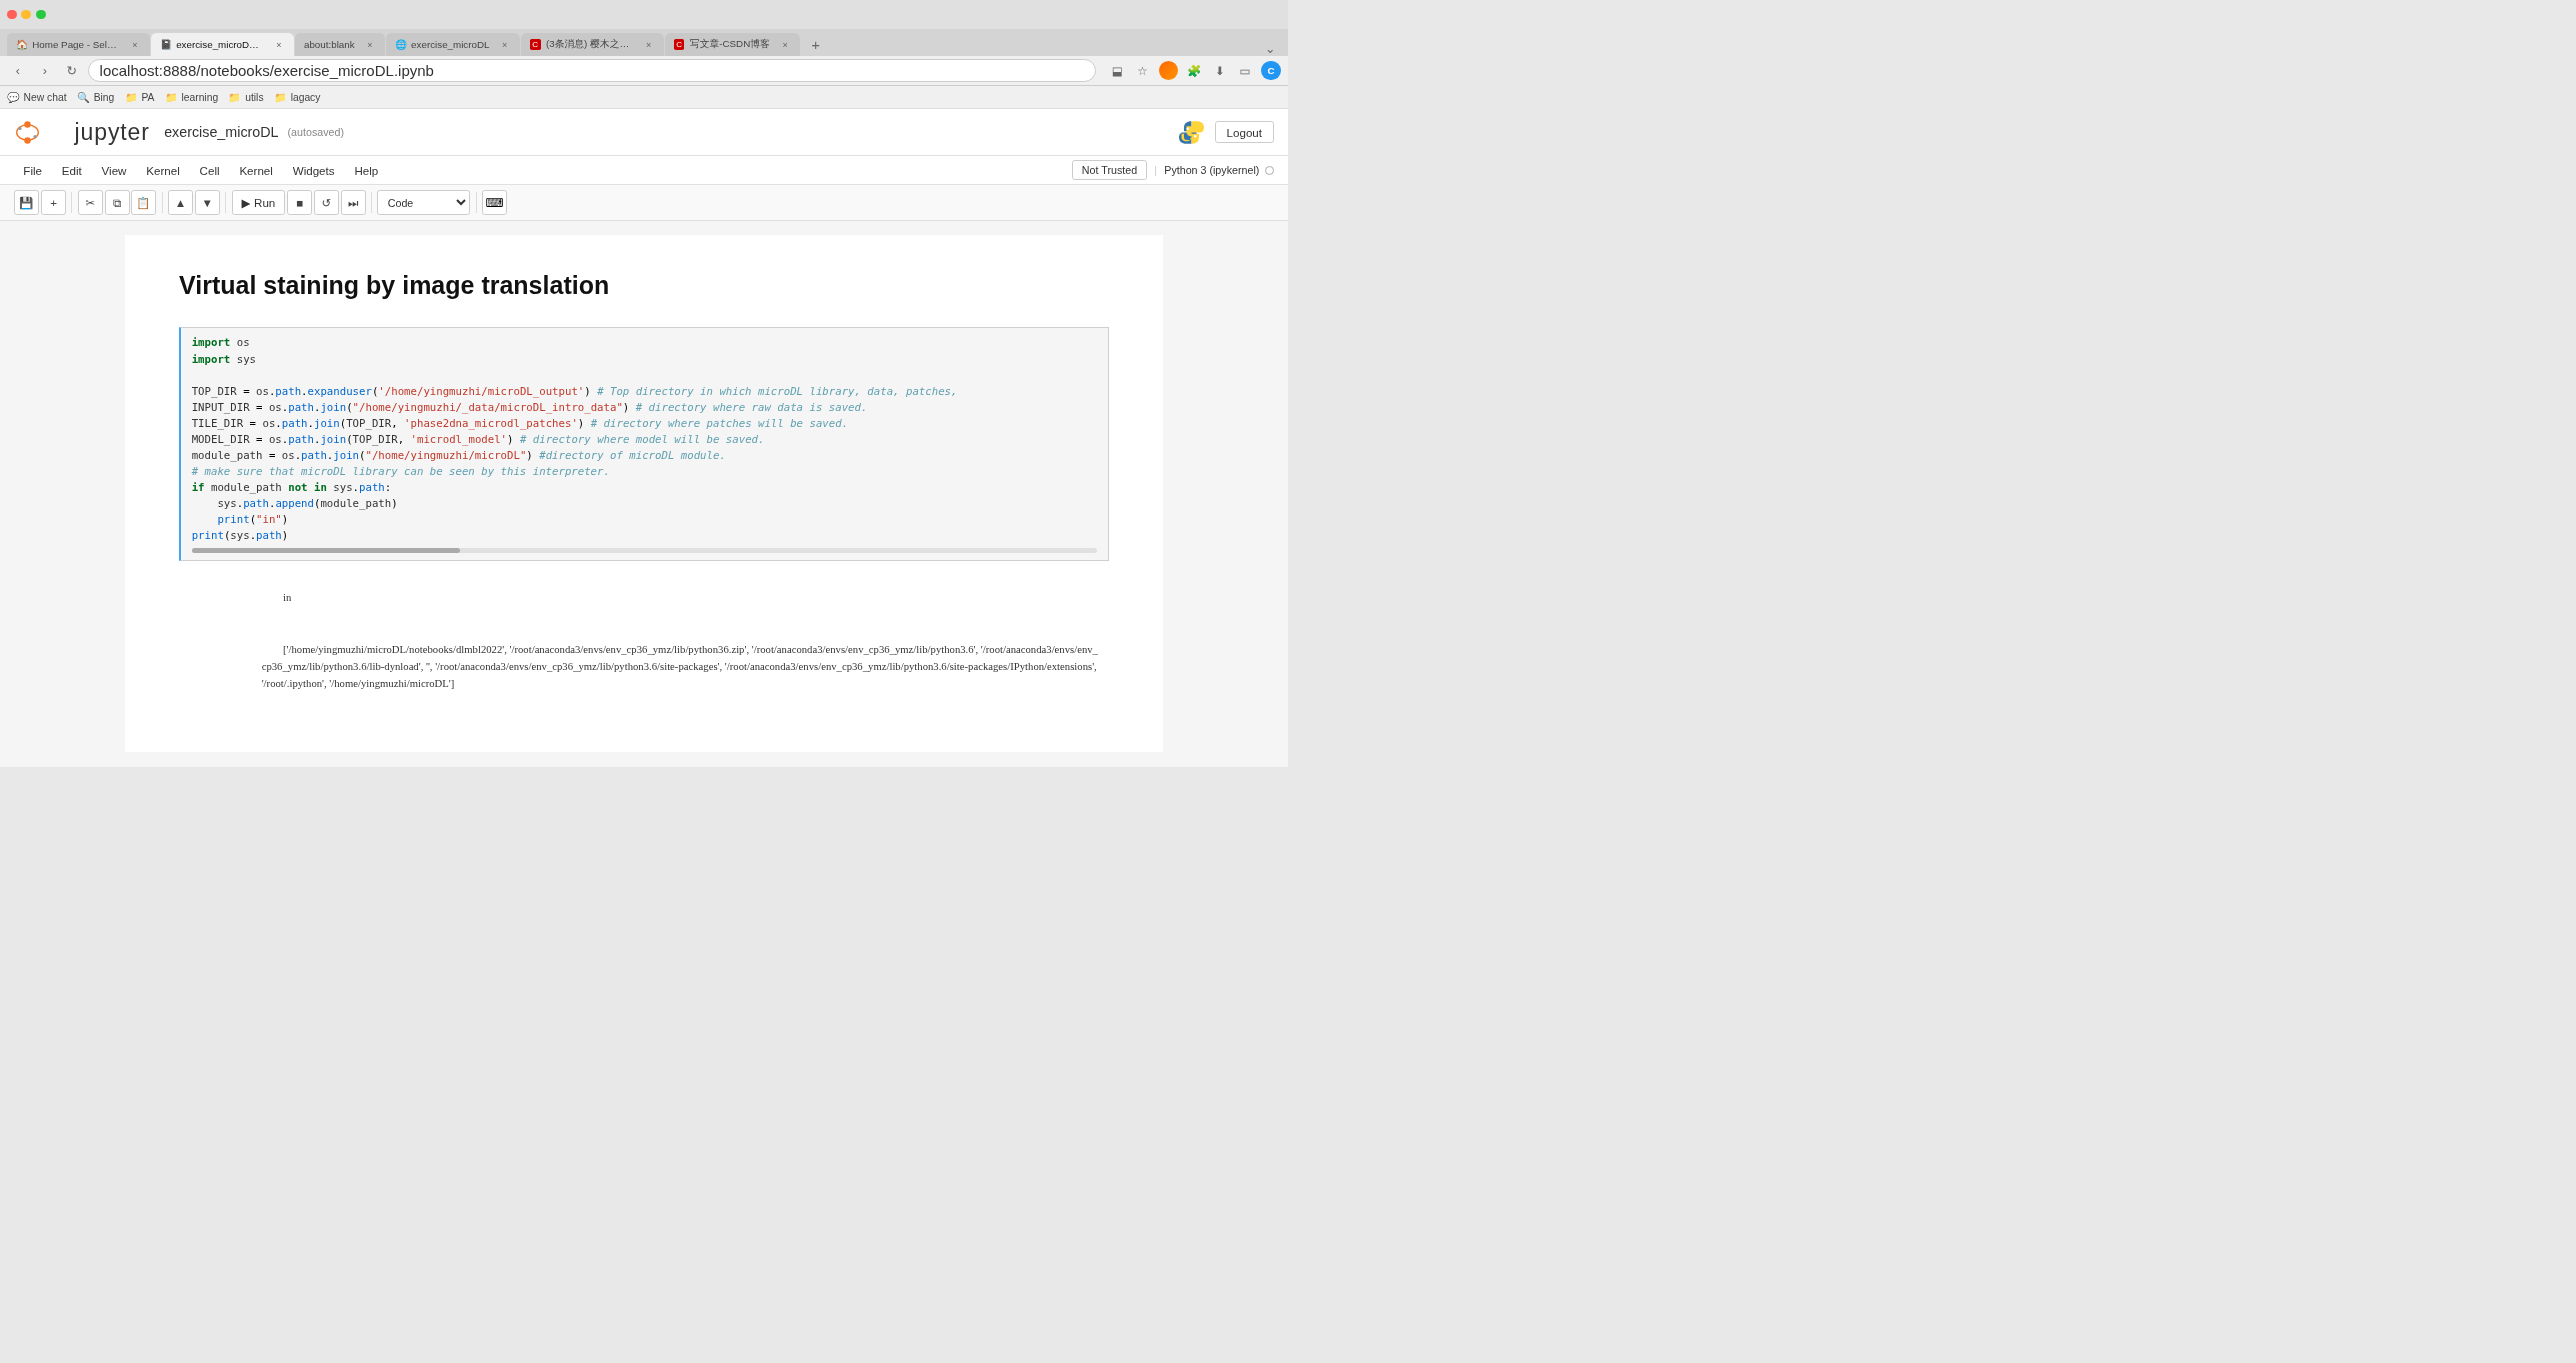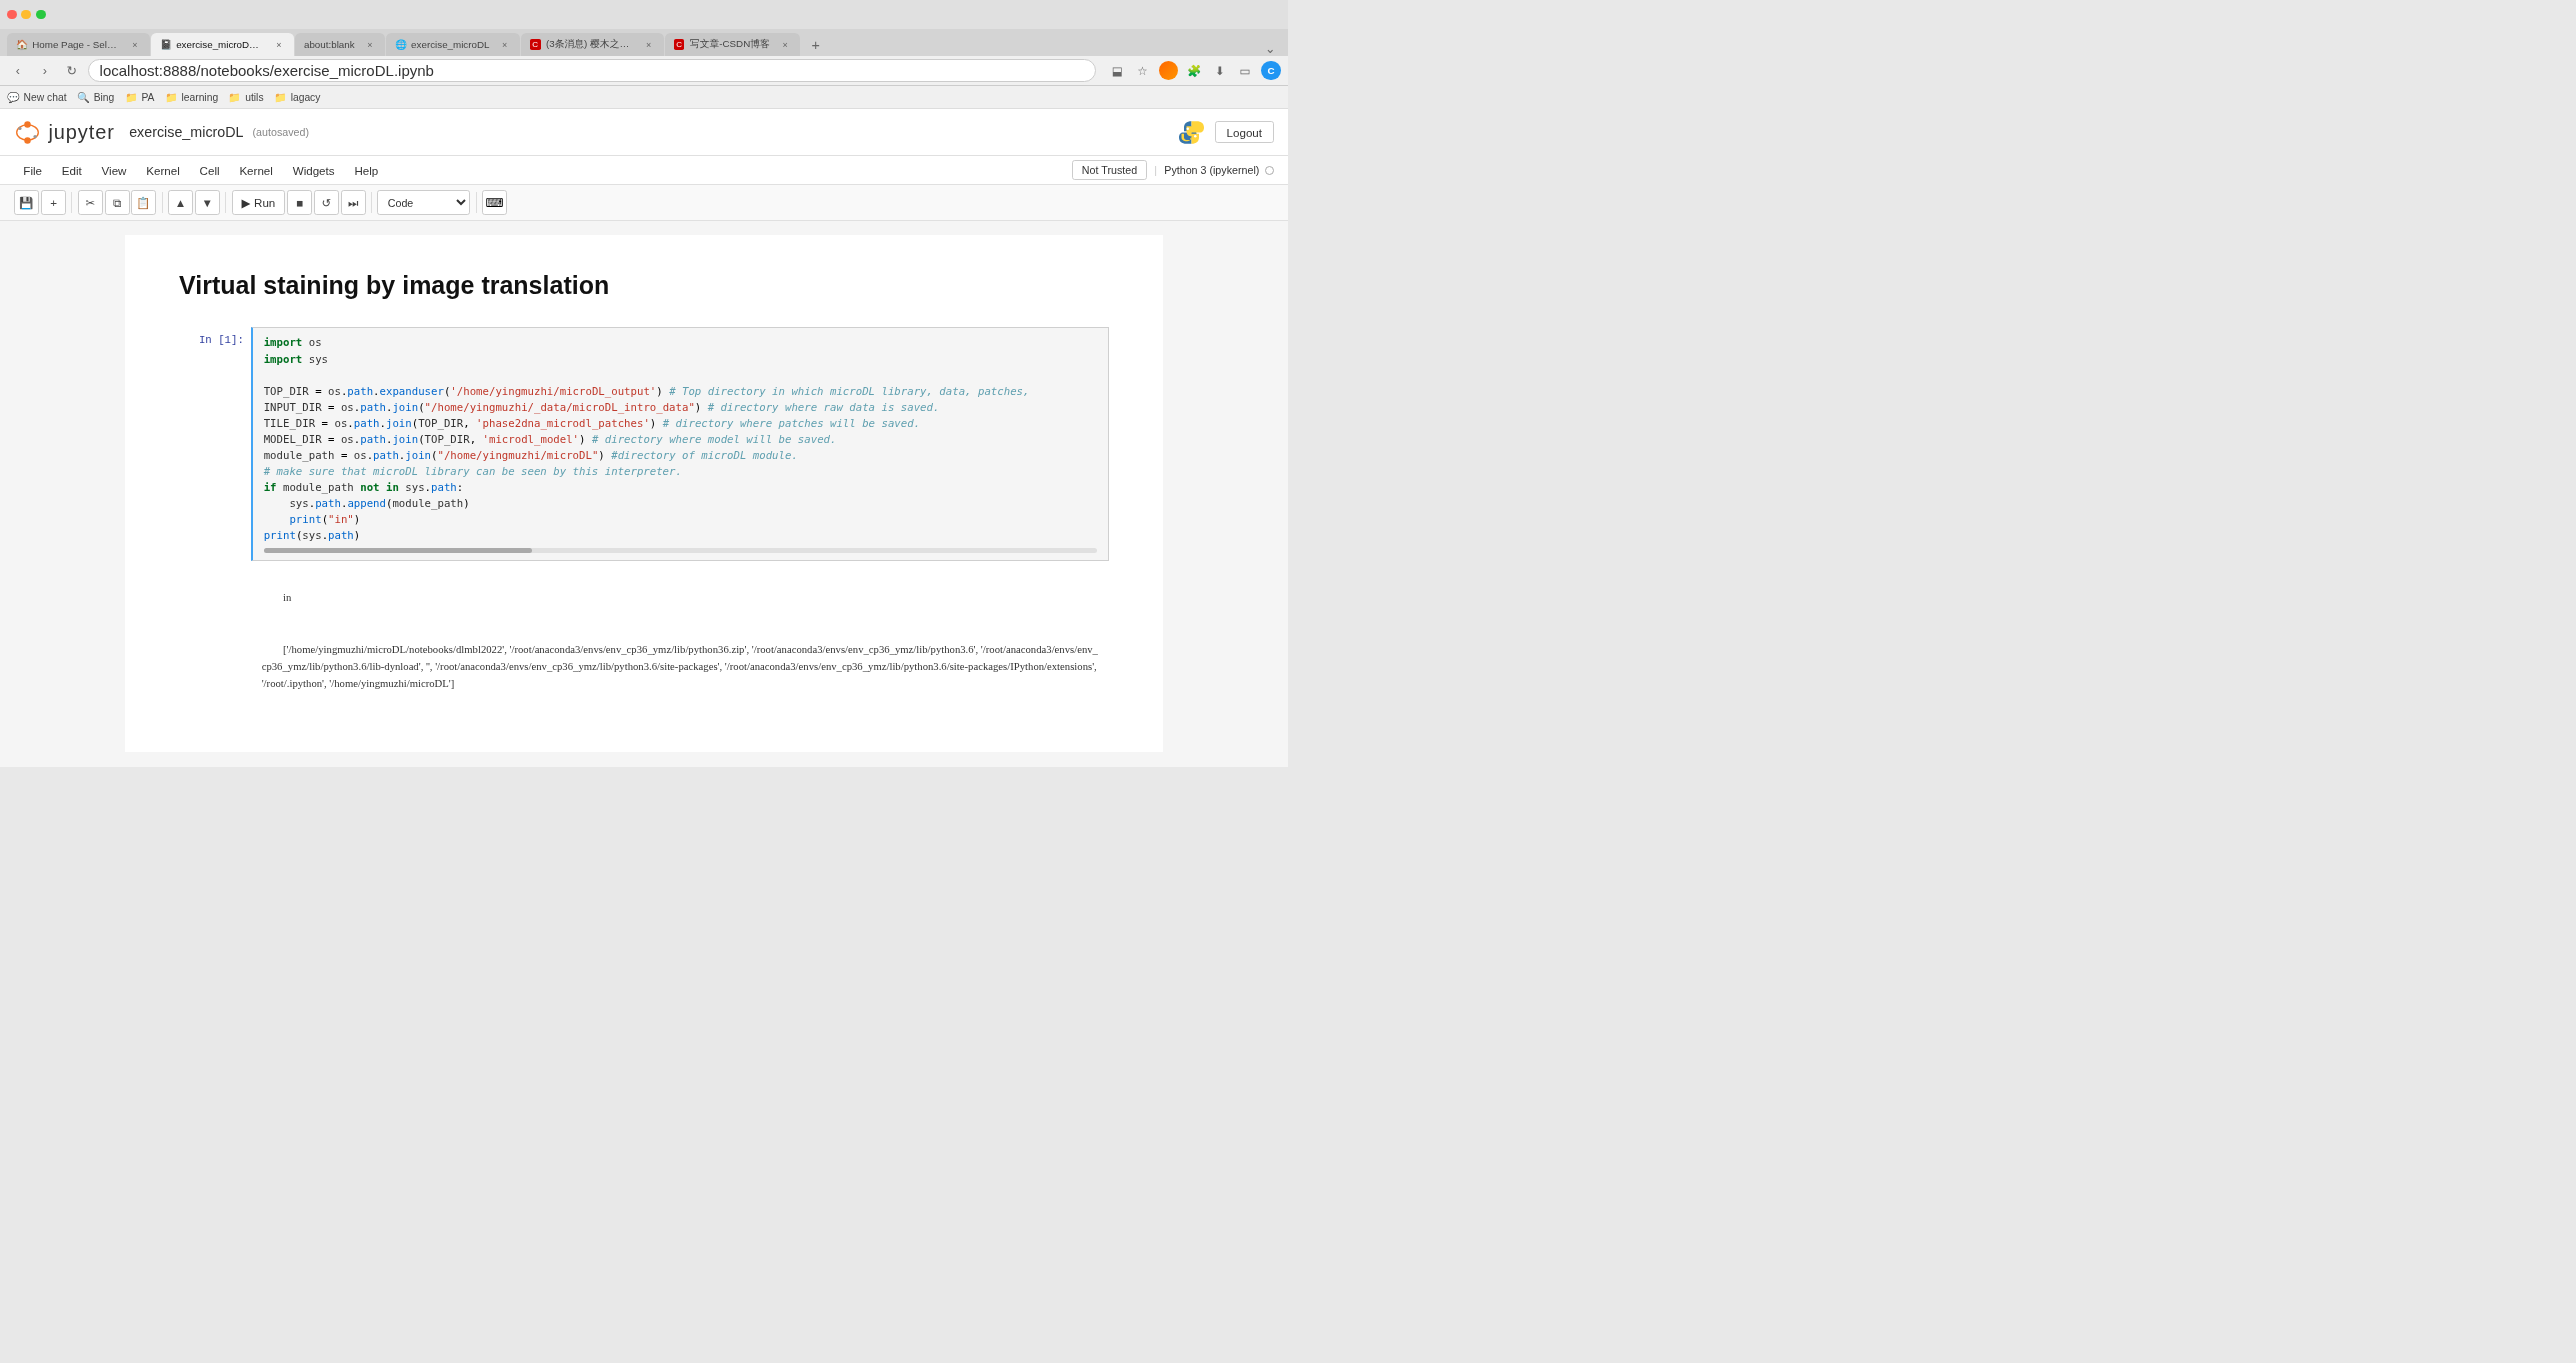--- a/index.html
+++ b/index.html
@@ -30,21 +30,21 @@
     .avatar-icon { width: 19.7px; height: 19.7px; background: #2196F3; border-radius: 50%; display: flex; align-items: center; justify-content: center; color: white; font-size: 9.8px; font-weight: bold; }
 
     .bookmarks-bar { display: flex; align-items: center; padding: 2.7px 7.2px; background: #f0f0f0; height: 23px; gap: 10.7px; border-bottom: 0.9px solid #ddd; font-size: 10.3px; color: #444; }
     .bookmark-item { display: flex; align-items: center; gap: 3.6px; cursor: pointer; white-space: nowrap; }
 
     
     .jupyter-container { background: white; }
     .jupyter-header { display: flex; align-items: center; padding: 0 14.3px; height: 47px; border-bottom: 0.9px solid #e0e0e0; background: white; }
     .jupyter-logo { display: flex; align-items: center; gap: 7.2px; }
     .jupyter-logo-icon { width: 27px; height: 27px; }
-    .jupyter-logo-text { font-size: 20px; color: #333; font-weight: 300; letter-spacing: 0.9px; }
+    .jupyter-logo-text { font-size: 23px; color: #333; font-weight: 300; letter-spacing: 0.9px; margin-left: 26px; }
     .notebook-title { font-size: 14.3px; color: #333; margin-left: 14.3px; }
     .notebook-status { font-size: 10.7px; color: #888; margin-left: 9px; }
     .jupyter-header-right { margin-left: auto; display: flex; align-items: center; gap: 10.7px; }
     .logout-btn { padding: 3.6px 10.7px; border: 0.9px solid #ccc; border-radius: 2.7px; background: white; font-size: 11.6px; cursor: pointer; color: #333; }
 
     .menu-bar { display: flex; align-items: center; padding: 0 14.3px; height: 29px; border-bottom: 0.9px solid #e0e0e0; gap: 1.8px; }
     .menu-item { padding: 3.6px 9px; font-size: 11.6px; color: #333; cursor: pointer; border-radius: 2.7px; }
     .menu-right { margin-left: auto; display: flex; align-items: center; gap: 7.2px; }
     .not-trusted-btn { padding: 2.7px 9px; border: 0.9px solid #ccc; border-radius: 2.7px; font-size: 10.7px; background: white; cursor: pointer; color: #333; }
     .kernel-status { font-size: 10.7px; color: #333; display: flex; align-items: center; gap: 5.4px; }
@@ -249,21 +249,20 @@
     <button class="keyboard-btn" title="Open command palette">⌨</button>
   </div>
 
   <div class="notebook-content">
     <div class="notebook-inner">
 
       <h1 class="notebook-title-text">Virtual staining by image translation</h1>
 
 
       <div class="cell-container">
-        <div class="cell-label">In [1]:</div>
         <div class="cell-content active">
           <pre><span class="kw">import</span> <span class="var">os</span>
 <span class="kw">import</span> <span class="var">sys</span>
 
 <span class="var">TOP_DIR</span> = <span class="var">os</span>.<span class="fn">path</span>.<span class="fn">expanduser</span>(<span class="str">'/home/yingmuzhi/microDL_output'</span>) <span class="comment"># Top directory in which microDL library, data, patches,</span>
 <span class="var">INPUT_DIR</span> = <span class="var">os</span>.<span class="fn">path</span>.<span class="fn">join</span>(<span class="str">"/home/yingmuzhi/_data/microDL_intro_data"</span>) <span class="comment"># directory where raw data is saved.</span>
 <span class="var">TILE_DIR</span> = <span class="var">os</span>.<span class="fn">path</span>.<span class="fn">join</span>(<span class="var">TOP_DIR</span>, <span class="str">'phase2dna_microdl_patches'</span>) <span class="comment"># directory where patches will be saved.</span>
 <span class="var">MODEL_DIR</span> = <span class="var">os</span>.<span class="fn">path</span>.<span class="fn">join</span>(<span class="var">TOP_DIR</span>, <span class="str">'microdl_model'</span>) <span class="comment"># directory where model will be saved.</span>
 <span class="var">module_path</span> = <span class="var">os</span>.<span class="fn">path</span>.<span class="fn">join</span>(<span class="str">"/home/yingmuzhi/microDL"</span>) <span class="comment">#directory of microDL module.</span>
 <span class="comment"># make sure that microDL library can be seen by this interpreter.</span>

